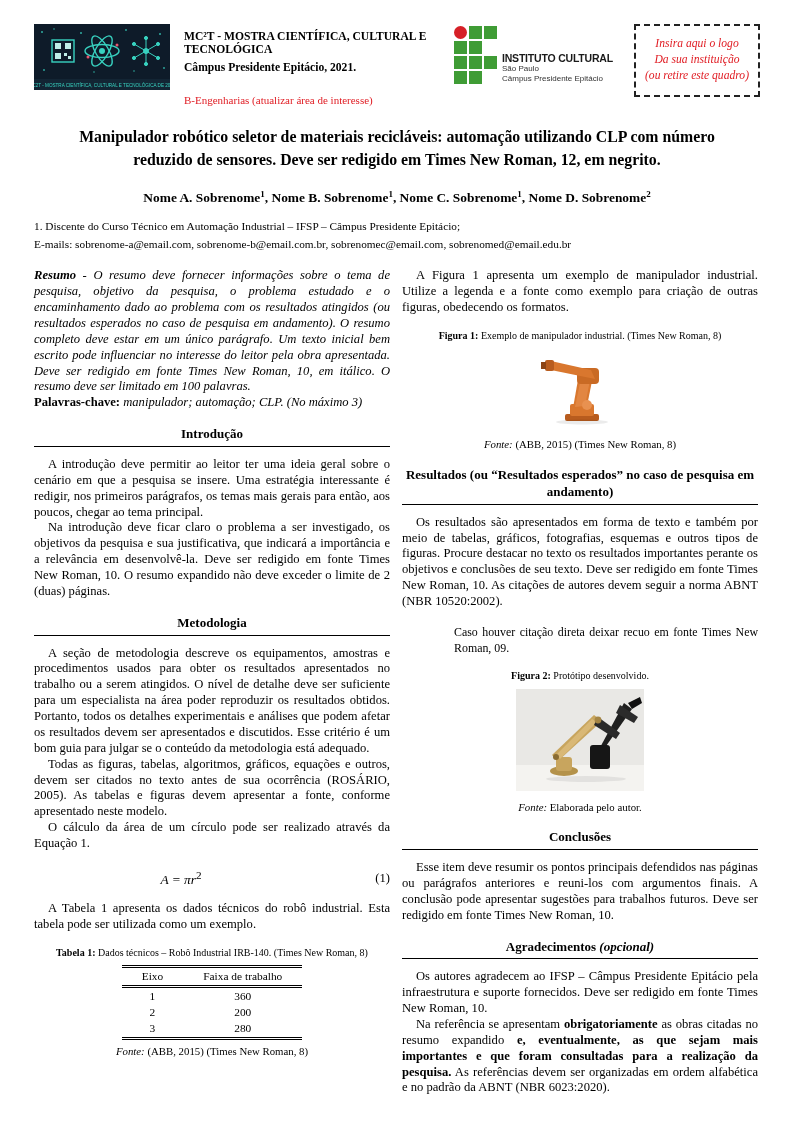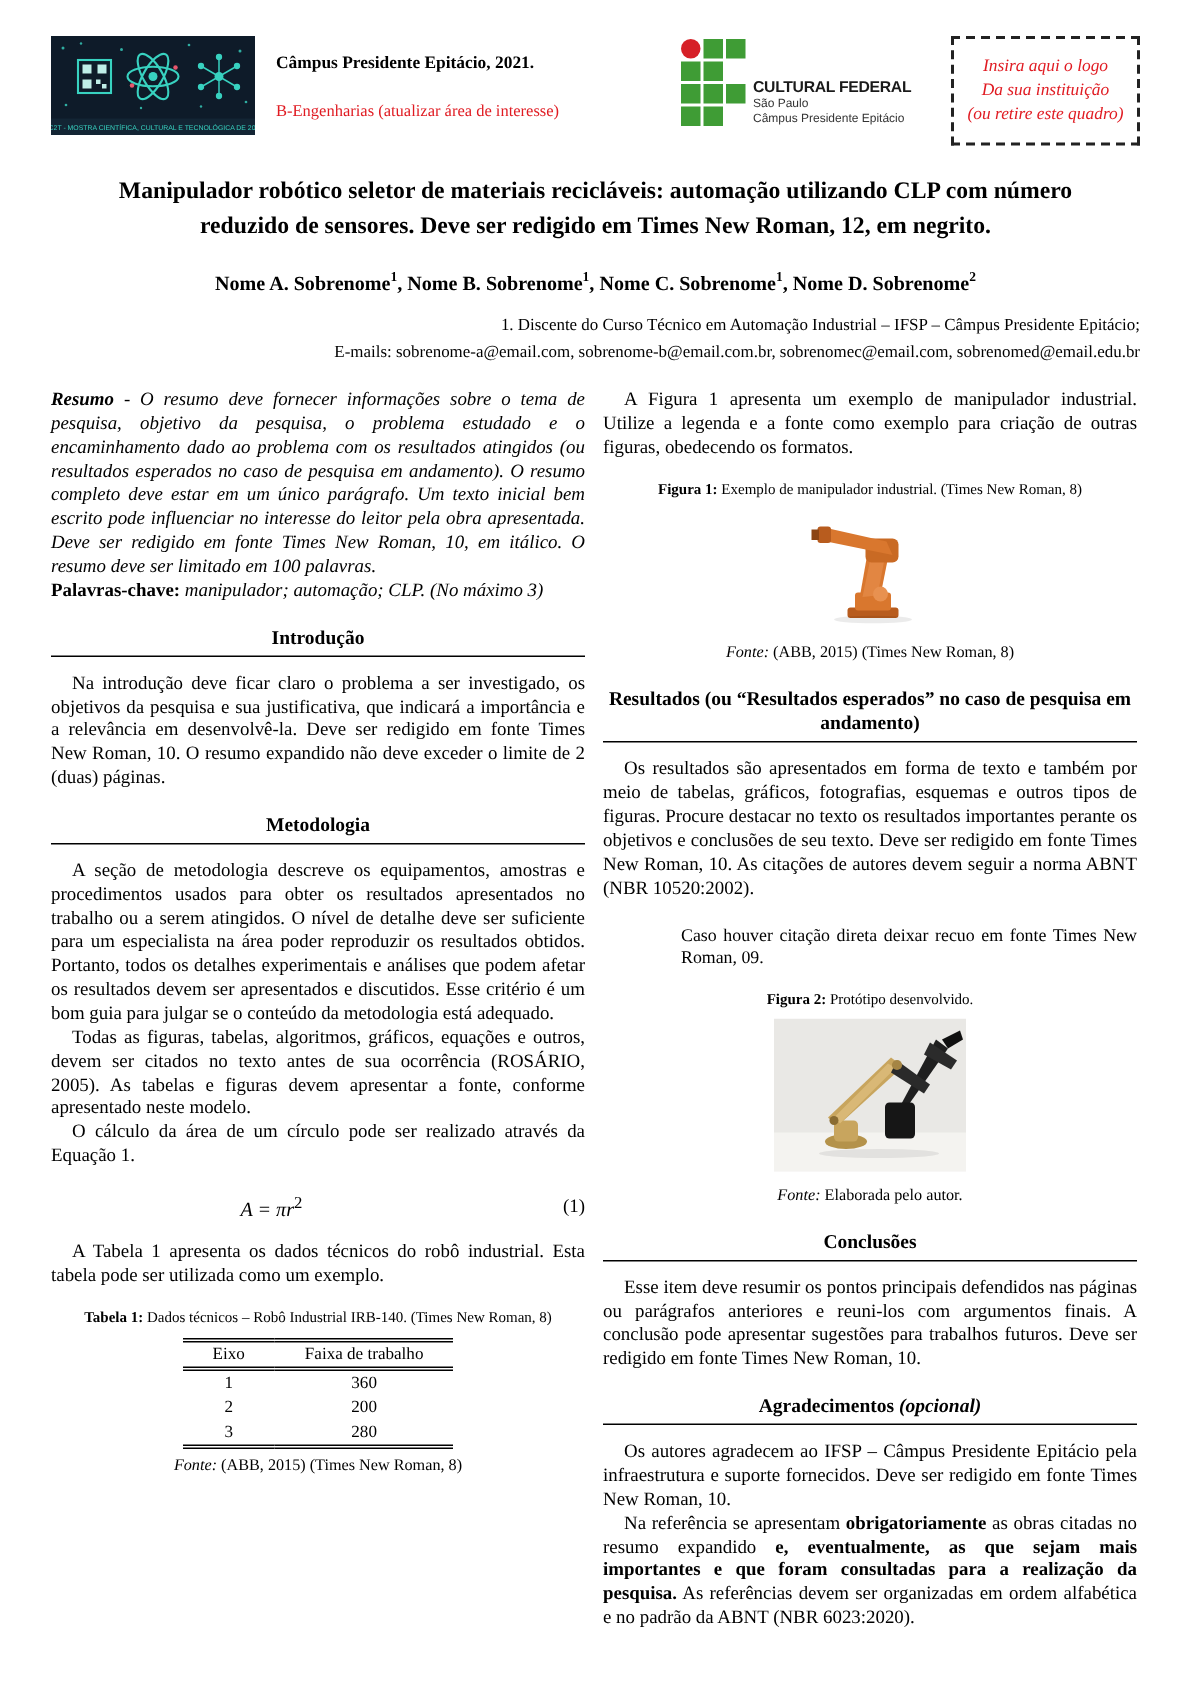--- a/index.html
+++ b/index.html
@@ -23,21 +23,21 @@
   .ifsp-grid .c-empty { background:transparent; }
   .ifsp-text { margin-left:2px; margin-top:26px; }
   .ifsp-text .n { font-weight:bold; font-size:10.5px; color:#1a1a1a; letter-spacing:-0.2px; }
   .ifsp-text .s { font-size:8px; color:#333; line-height:1.25; }
   .placeholder { flex:0 0 auto; width:118px; border:2px dashed #222; padding:10px 2px;
                  text-align:center; color:#e01b22; font-style:italic; font-size:11.6px; line-height:1.4; }
   
   .title { text-align:center; font-weight:bold; font-size:15.8px; line-height:1.45; margin-top:20px; padding:0 14px; }
   .authors { text-align:center; font-weight:bold; font-size:13.4px; margin-top:17px; }
   .authors sup { font-size:9px; }
-  .affils { text-align:right; font-size:11.3px; margin-top:11px; line-height:1.6; }
+  .affils { text-align:left; font-size:11.3px; margin-top:11px; line-height:1.6; }
   
   .cols { display:flex; gap:12px; margin-top:15px; }
   .col { width:356px; font-size:12.6px; line-height:1.26; text-align:justify; }
   .col p { margin:0; text-indent:14px; }
   .resumo { font-style:italic; text-indent:0 !important; }
   .resumo .lbl { font-weight:bold; }
   .keywords { margin-top:17px; text-indent:0 !important; }
   .keywords .lbl { font-weight:bold; }
   .keywords .kw { font-style:italic; }
   .sec-h { font-weight:bold; text-align:center; font-size:13px; line-height:1.3;
@@ -115,41 +115,42 @@
             <circle cx="100" cy="34" r="1.6"></circle>
             <circle cx="100" cy="20" r="1.6"></circle>
         </g>
 
         <rect x="0" y="55" width="136" height="11" fill="#132534"></rect>
         <text x="68" y="62.5" text-anchor="middle" font-family="Liberation Sans, sans-serif" font-size="4.6" fill="#38d2c0">MC2T - MOSTRA CIENTÍFICA, CULTURAL E TECNOLÓGICA DE 2021</text>
       </svg>
     </div>
 
     <div class="event">
+      <div class="l1">MC²T - MOSTRA CIENTÍFICA, CULTURAL E TECNOLÓGICA</div>
       <div class="l2">Câmpus Presidente Epitácio, 2021.</div>
       <div class="area">B-Engenharias (atualizar área de interesse)</div>
     </div>
 
     <div class="ifsp">
       <div class="ifsp-grid">
         <div class="c c-red"></div>
           <div class="c"></div>
           <div class="c"></div>
         <div class="c"></div>
           <div class="c"></div>
           <div class="c-empty"></div>
         <div class="c"></div>
           <div class="c"></div>
           <div class="c"></div>
         <div class="c"></div>
           <div class="c"></div>
           <div class="c-empty"></div>
       </div>
       <div class="ifsp-text">
-        <div class="n">CULTURAL FEDERAL</div>
+        <div class="n">INSTITUTO CULTURAL</div>
         <div class="s">São Paulo</div>
         <div class="s">Câmpus Presidente Epitácio</div>
       </div>
     </div>
 
     <div class="placeholder">
       <div>Insira aqui o logo</div>
       <div>Da sua instituição</div>
       <div>(ou retire este quadro)</div>
     </div>
@@ -168,20 +169,21 @@
 
   <div class="cols">
 
     <div class="col">
 
       <p class="resumo"><span class="lbl">Resumo</span><span> - </span><span>O resumo deve fornecer informações sobre o tema de pesquisa, objetivo da pesquisa, o problema estudado e o encaminhamento dado ao problema com os resultados atingidos (ou resultados esperados no caso de pesquisa em andamento). O resumo completo deve estar em um único parágrafo. Um texto inicial bem escrito pode influenciar no interesse do leitor pela obra apresentada. Deve ser redigido em fonte Times New Roman, 10, em itálico. O resumo deve ser limitado em 100 palavras.</span></p>
 
       <p class="keywords"><span class="lbl">Palavras-chave:</span><span class="kw"> manipulador; automação; CLP. (No máximo 3)</span></p>
 
       <div class="sec-h">Introdução</div>
+      <p>A introdução deve permitir ao leitor ter uma ideia geral sobre o cenário em que a pesquisa se insere. Uma estratégia interessante é redigir, nos primeiros parágrafos, os temas mais gerais para então, aos poucos, chegar ao tema principal.</p>
       <p>Na introdução deve ficar claro o problema a ser investigado, os objetivos da pesquisa e sua justificativa, que indicará a importância e a relevância em desenvolvê-la. Deve ser redigido em fonte Times New Roman, 10. O resumo expandido não deve exceder o limite de 2 (duas) páginas.</p>
 
       <div class="sec-h">Metodologia</div>
       <p>A seção de metodologia descreve os equipamentos, amostras e procedimentos usados para obter os resultados apresentados no trabalho ou a serem atingidos. O nível de detalhe deve ser suficiente para um especialista na área poder reproduzir os resultados obtidos. Portanto, todos os detalhes experimentais e análises que podem afetar os resultados devem ser apresentados e discutidos. Esse critério é um bom guia para julgar se o conteúdo da metodologia está adequado.</p>
       <p>Todas as figuras, tabelas, algoritmos, gráficos, equações e outros, devem ser citados no texto antes de sua ocorrência (ROSÁRIO, 2005). As tabelas e figuras devem apresentar a fonte, conforme apresentado neste modelo.</p>
       <p>O cálculo da área de um círculo pode ser realizado através da Equação 1.</p>
 
       <div class="eq">
         <span class="bd"><em><span>A = πr</span></em><sup>2</sup></span>
         <span class="num">(1)</span>

